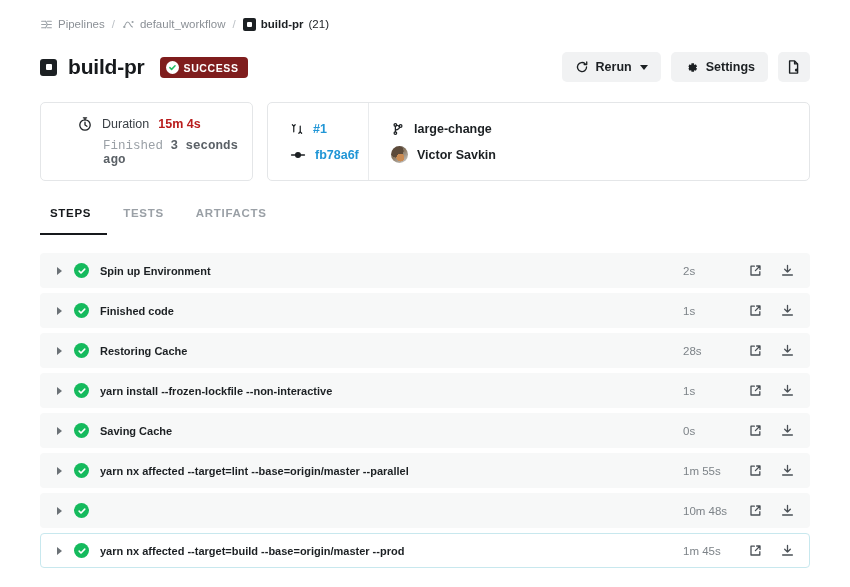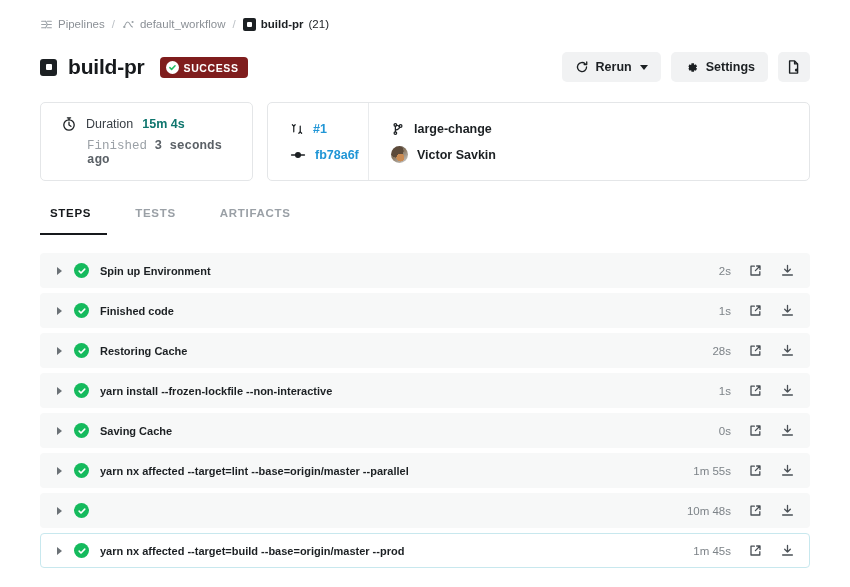--- a/index.html
+++ b/index.html
@@ -58,25 +58,25 @@
     border-right: 4px solid transparent; border-top: 5px solid #1c2023;
     margin-left: 1px;
   }
 
   
   .cards { display: flex; gap: 14px; margin-top: 14px; }
   .card {
     border: 1px solid #e4e6e8; border-radius: 5px; background: #fff;
     height: 79px; display: flex; align-items: center;
   }
-  .card.duration { width: 213px; padding-left: 20px; }
+  .card.duration { width: 213px; padding-left: 36px; }
   .card.meta { flex: 1; display: flex; align-items: stretch; }
   .dur-lines { display: flex; flex-direction: column; gap: 7px; }
   .dur-line1 { display: flex; align-items: center; gap: 9px; font-size: 12.5px; color: #3a4046; }
-  .dur-line1 b { font-weight: bold; color: #0f766e; }
+  .dur-line1 b { font-weight: bold; color: #b91c1c; }
   .dur-line2 { font-size: 12.5px; color: #9aa0a6; padding-left: 26px; font-family: Liberation Mono, monospace; }
   .dur-line2 b { font-weight: bold; color: #5a6066; }
 
   .meta-col {
     display: flex; flex-direction: column; justify-content: center; gap: 9px;
     padding: 0 22px;
   }
   .meta-col.first { width: 100px; }
   .meta-col.divider { border-left: 1px solid #e9ebed; }
   .meta-row { display: flex; align-items: center; gap: 9px; font-size: 12.5px; height: 17px; }
@@ -84,21 +84,21 @@
   .meta-strong { font-weight: bold; color: #1c2023; }
   .avatar {
     width: 17px; height: 17px; border-radius: 50%; flex: none;
     background:
       radial-gradient(circle at 55% 68%, #c98a52 0 26%, rgba(0,0,0,0) 27%),
       radial-gradient(circle at 35% 30%, #5c4a3a 0 40%, rgba(0,0,0,0) 41%),
       linear-gradient(145deg, #43484d 0%, #8d7a63 48%, #cfd3d6 100%);
   }
 
   
-  .tabs { display: flex; gap: 12px; margin-top: 22px; height: 32px; }
+  .tabs { display: flex; gap: 0; margin-top: 22px; height: 32px; }
   .tab {
     font-size: 11.5px; font-weight: bold; letter-spacing: 0.7px;
     color: #9aa0a6; padding: 0 16px 10px 16px; cursor: pointer;
     border-bottom: 2.5px solid transparent; background: none; border-top: none;
     border-left: none; border-right: none; font-family: inherit;
   }
   .tab:first-child { padding-left: 10px; }
   .tab.active { color: #16191c; border-bottom-color: #16191c; }
 
   
@@ -114,21 +114,21 @@
     border-bottom: 4px solid transparent; border-left: 5px solid #6b7176;
     flex: none; margin-right: 12px;
   }
   .check {
     width: 15px; height: 15px; border-radius: 50%; background: #15ba5d;
     display: flex; align-items: center; justify-content: center; flex: none;
     margin-right: 11px;
   }
   .step-label { font-size: 11px; font-weight: bold; color: #1c2023; white-space: nowrap; }
   .step-right { margin-left: auto; display: flex; align-items: center; gap: 17px; }
-  .step-dur { font-size: 11.5px; color: #7d8388; min-width: 48px; text-align: right; }
+  .step-dur { font-size: 11.5px; color: #7d8388; min-width: 48px; }
   .act { display: flex; align-items: center; justify-content: center; cursor: pointer; }
 </style>
 </head>
 <body>
 
 <div class="page">
 
   <div class="breadcrumb">
     <span class="bc-item">
       <span class="ico">

